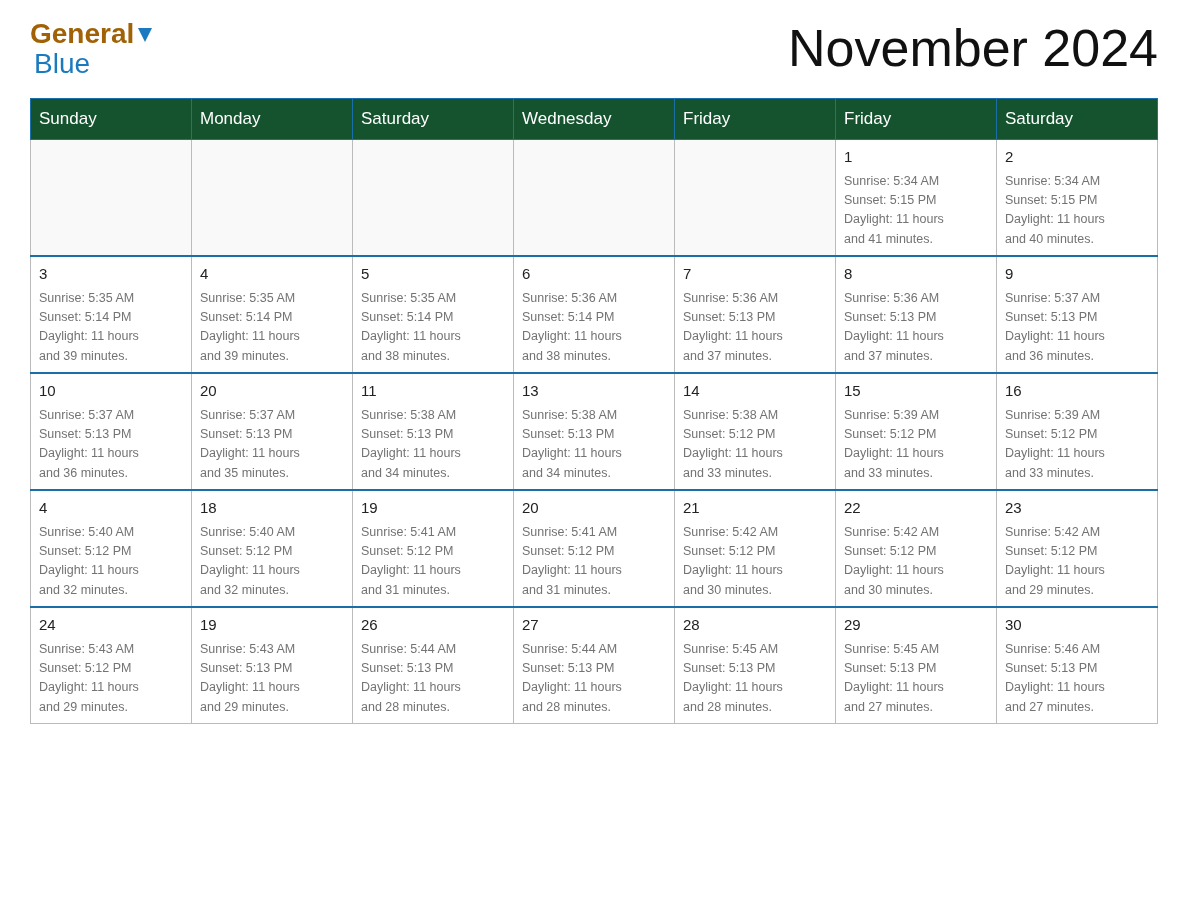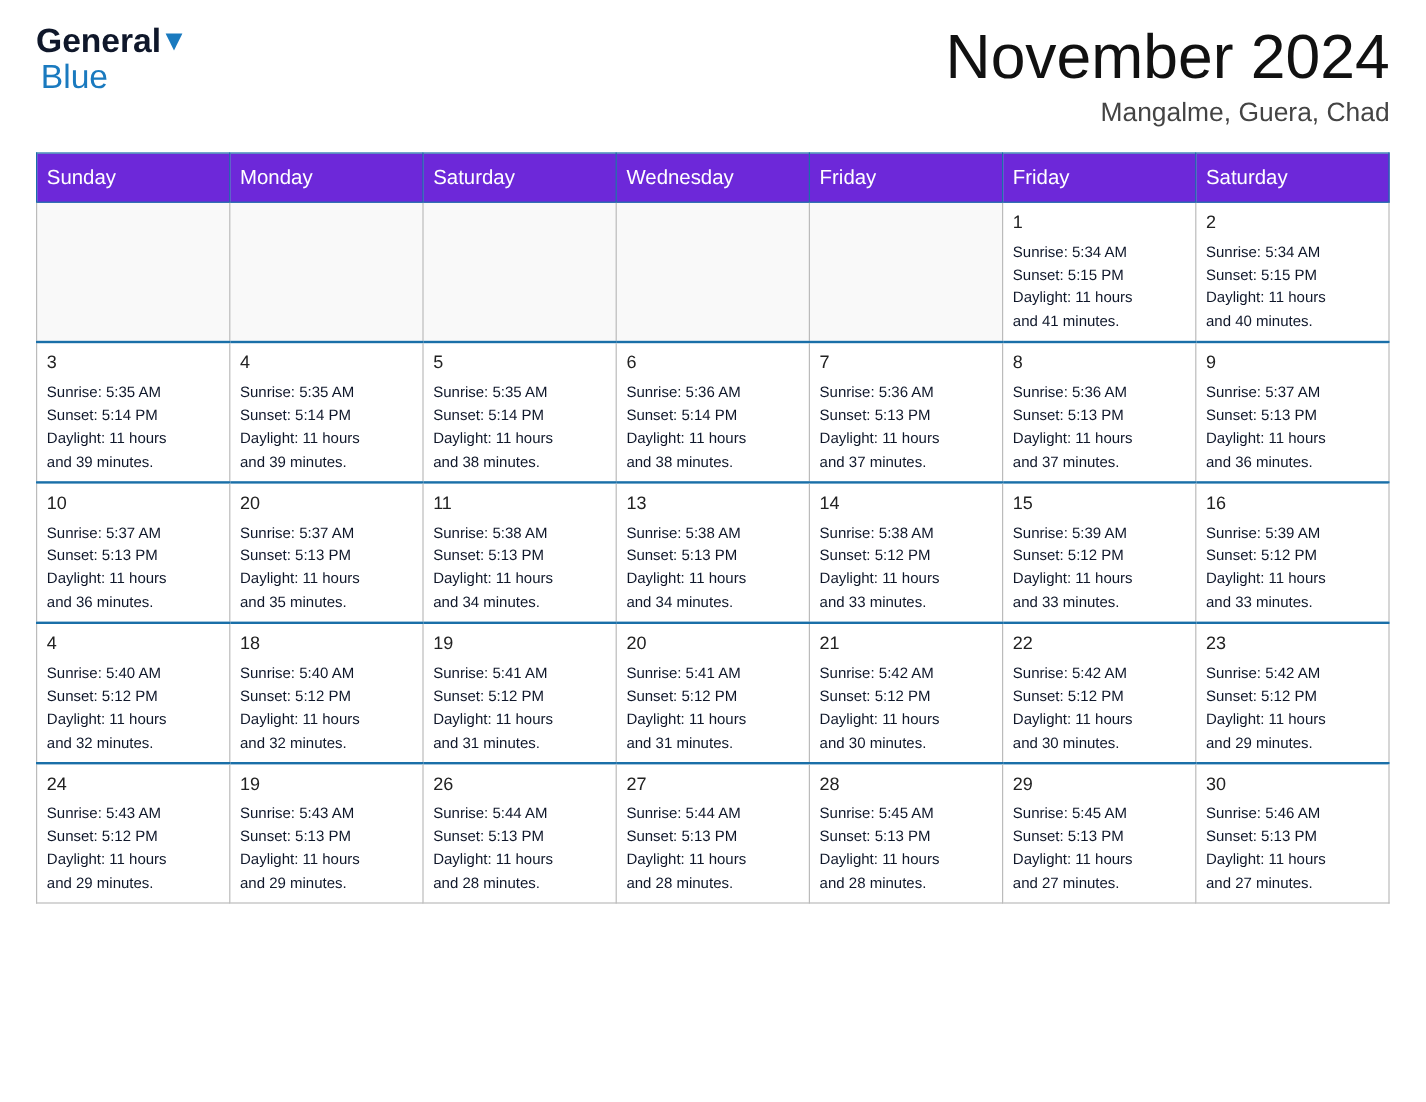--- a/index.html
+++ b/index.html
@@ -16,21 +16,21 @@
       margin-bottom: 20px;
     }
     .logo {
       display: flex;
       flex-direction: column;
       align-items: flex-start;
     }
     .logo-text {
       font-size: 28px;
       font-weight: bold;
-      color: #0f172a;
+      color: #a16207;
       line-height: 1;
     }
     .logo-line2 {
       font-size: 28px;
       font-weight: normal;
       color: #1a7abf;
       line-height: 1;
       margin-top: 2px;
       padding-left: 4px;
     }
@@ -46,21 +46,21 @@
     .location-title {
       font-size: 22px;
       color: #444;
       margin-top: 4px;
     }
     .calendar {
       width: 100%;
       border-collapse: collapse;
     }
     .calendar th {
-      background: #6d28d9;
+      background: #14532d;
       color: #fff;
       font-size: 17px;
       font-weight: normal;
       padding: 10px 8px;
       text-align: left;
       border: 1px solid #1a6fa8;
     }
     .calendar td {
       vertical-align: top;
       border: 1px solid #bbb;
@@ -76,21 +76,21 @@
       background: #f9f9f9;
     }
     .day-num {
       font-size: 15px;
       font-weight: normal;
       margin-bottom: 3px;
       display: block;
     }
     .day-info {
       font-size: 12.5px;
-      color: #0f172a;
+      color: #737373;
       line-height: 1.55;
     }
     .row-divider td {
       border-top: 2px solid #1a6fa8;
     }
   </style>
 </head>
 <body>
 
 <div class="header">
@@ -98,21 +98,20 @@
     <div style="display:flex; align-items:center;">
       <span class="logo-text">General</span>
       <svg width="18" height="18" viewBox="0 0 18 18" style="margin-left:2px; margin-top:2px;">
         <polygon points="2,2 16,2 9,16" fill="#1a7abf"></polygon>
       </svg>
     </div>
     <div class="logo-line2">Blue</div>
   </div>
   <div class="title-block">
     <div class="month-title">November 2024</div>
-    <div class="location-title">Mangalme, Guera, Chad</div>
   </div>
 </div>
 
 <table class="calendar">
   <thead>
     <tr>
     <th>Sunday</th>
         <th>Monday</th>
         <th>Saturday</th>
         <th>Wednesday</th>

